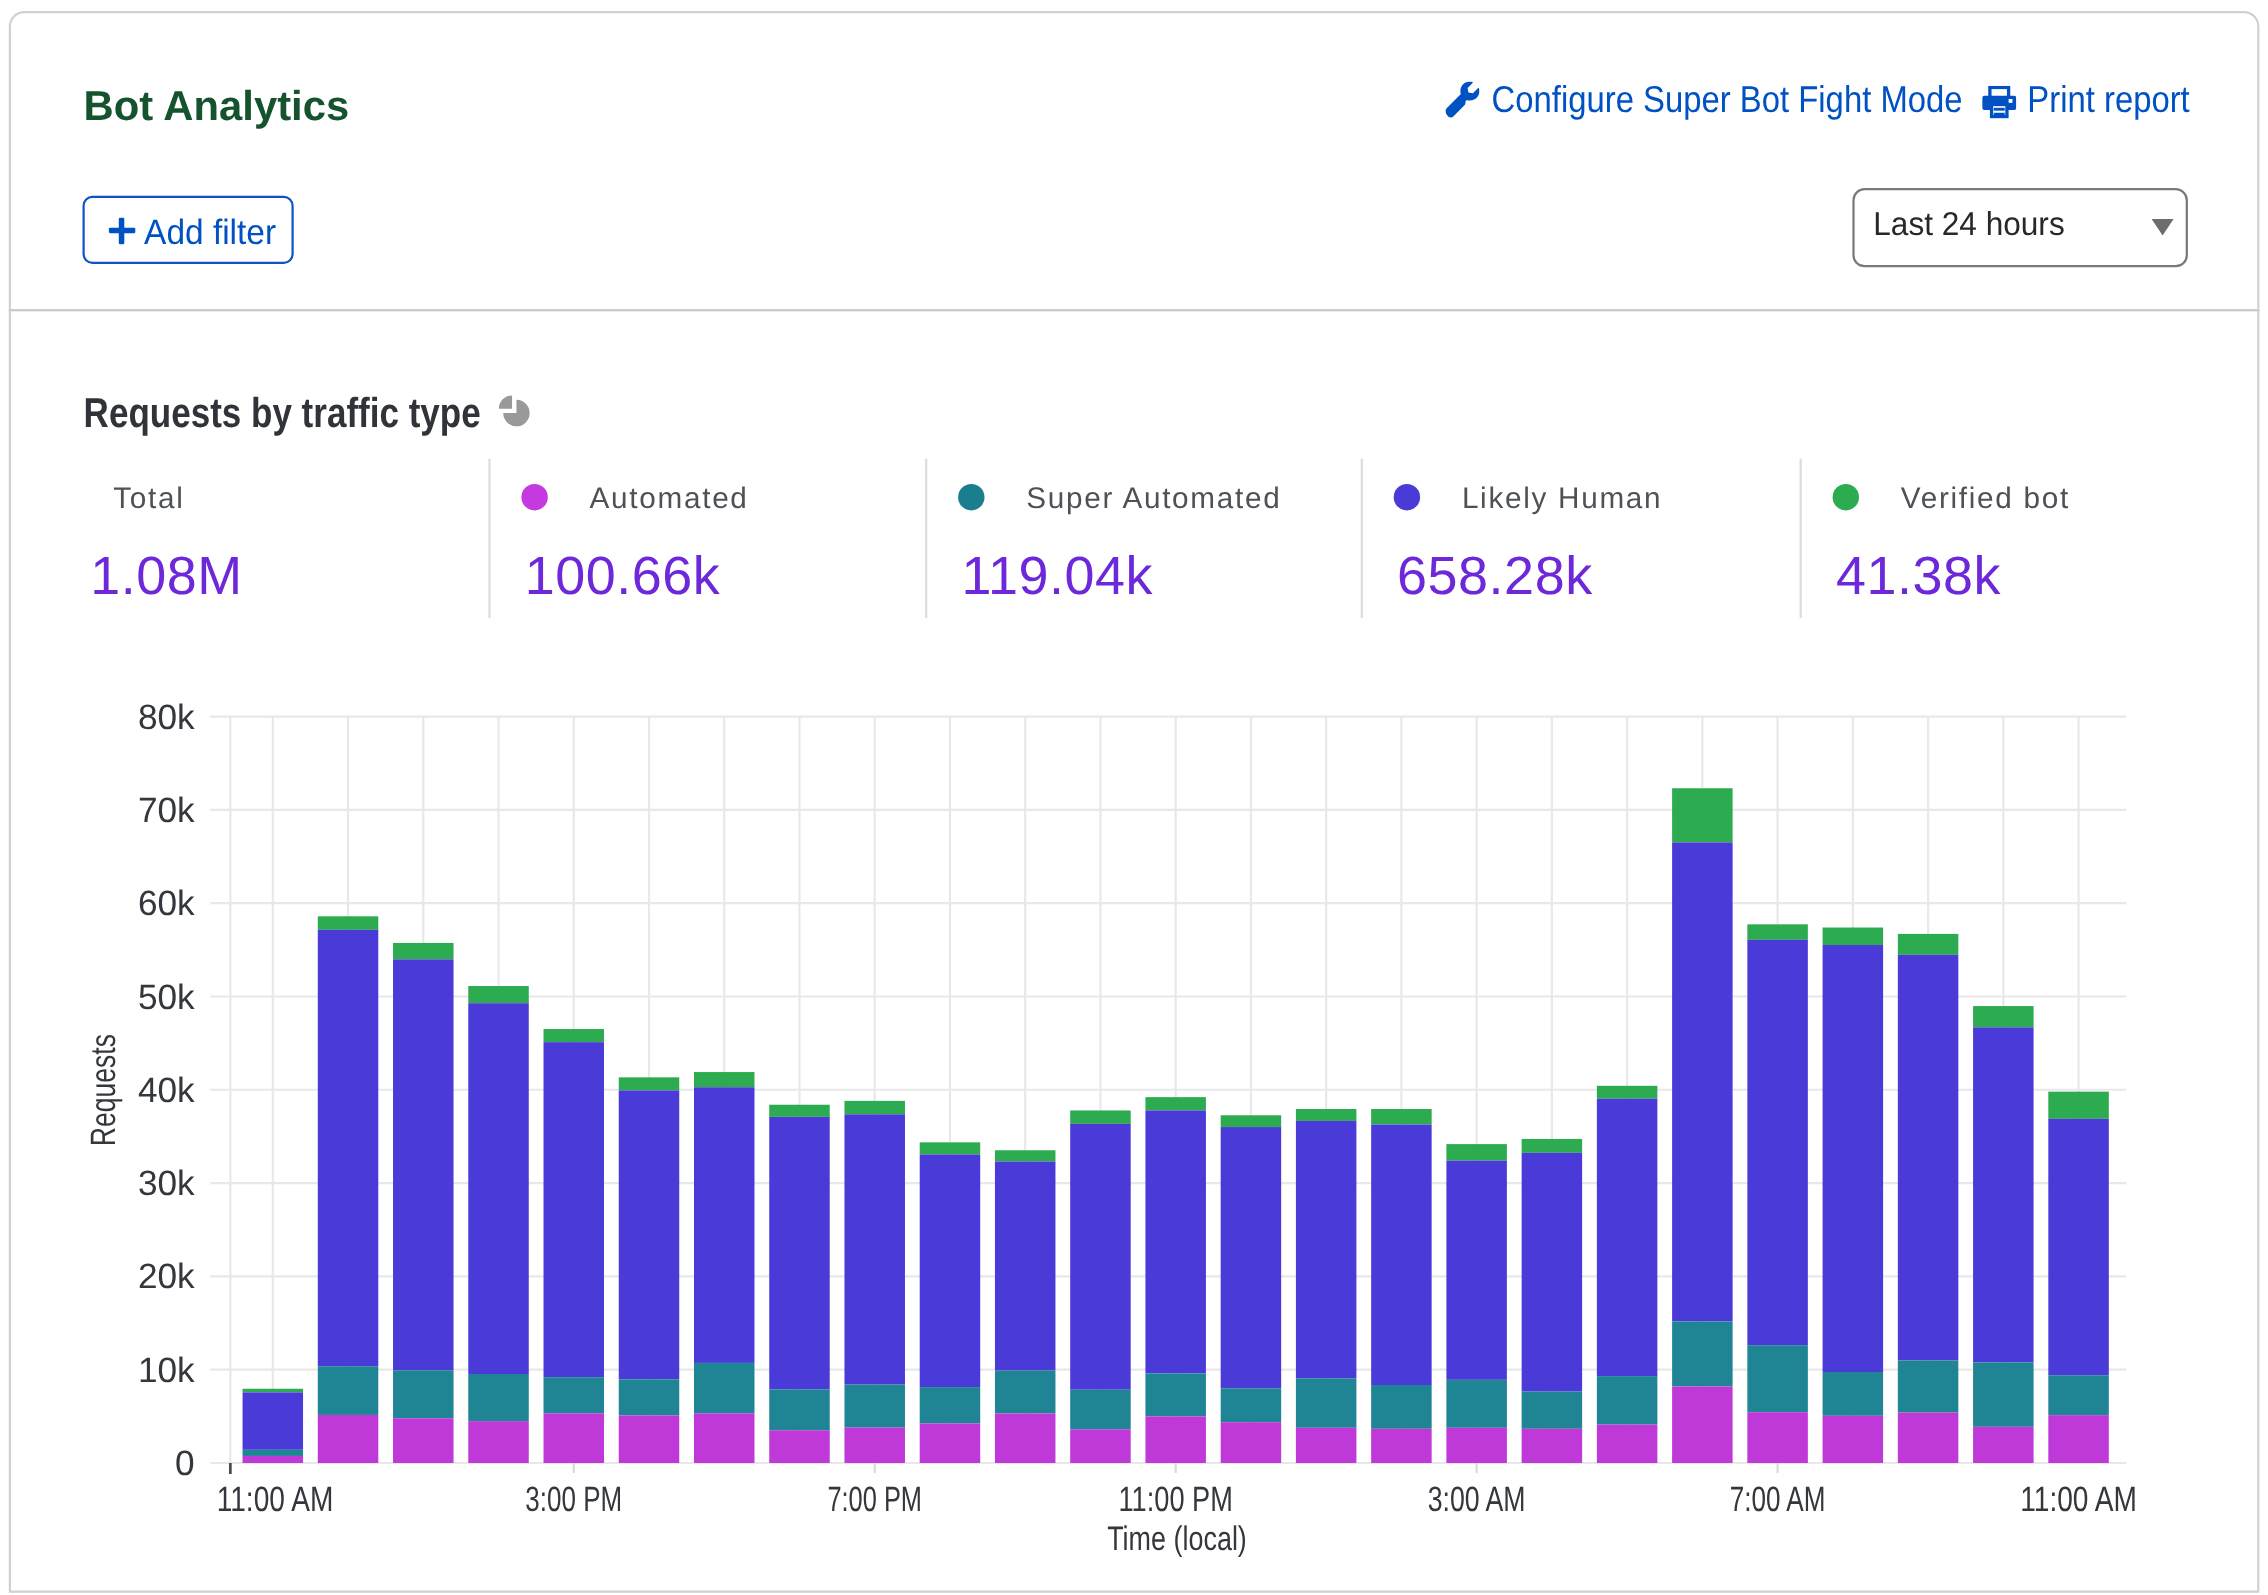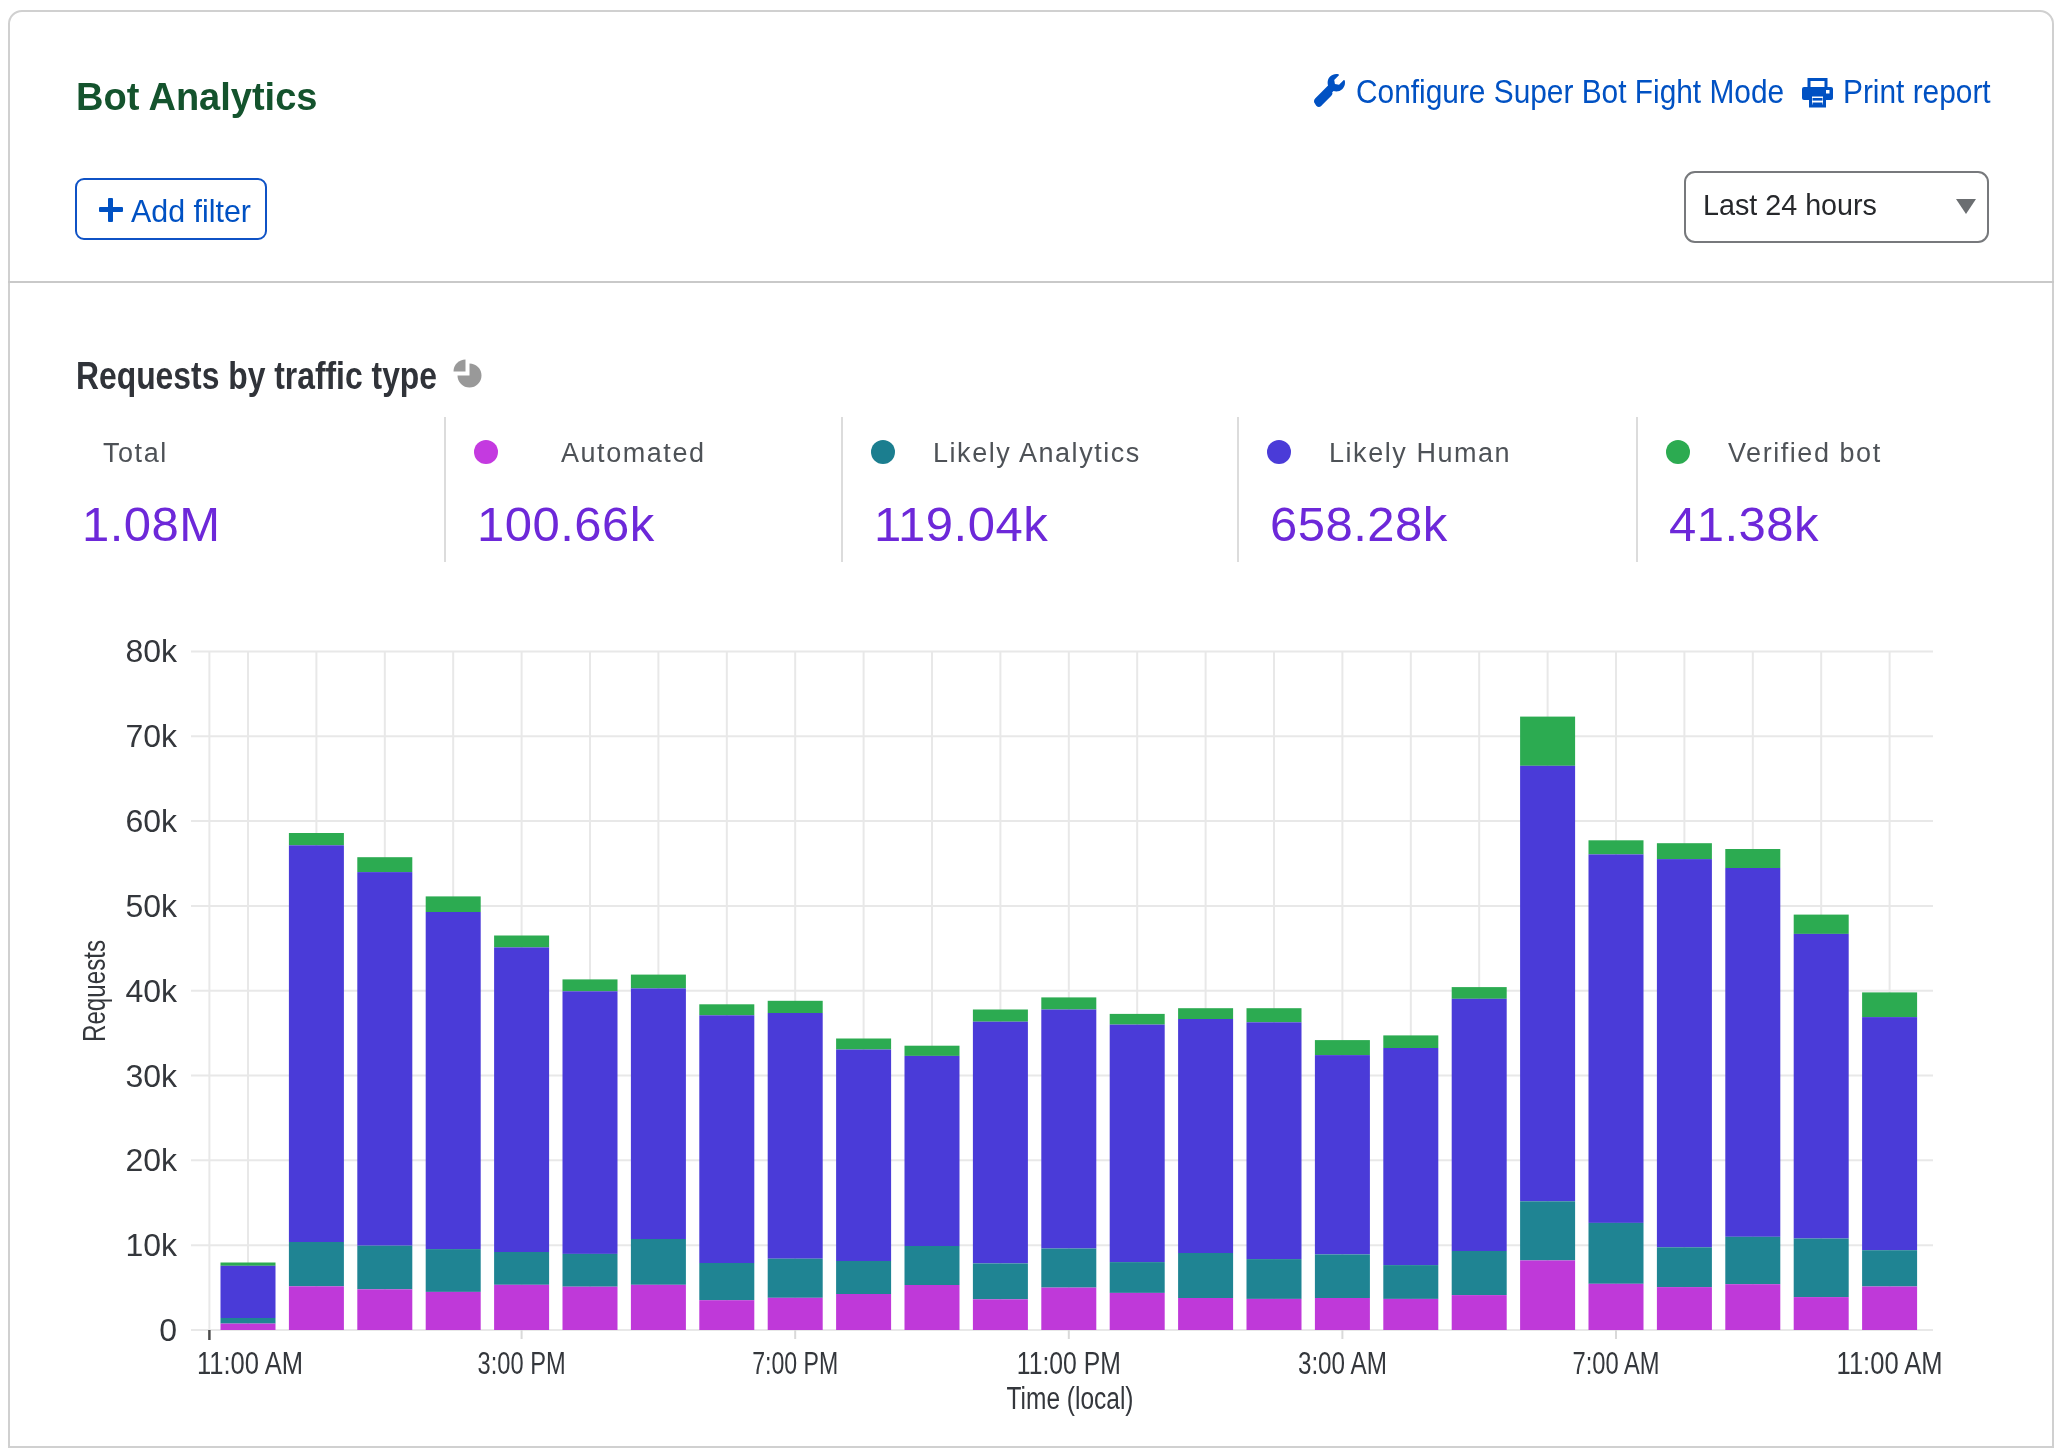--- a/index.html
+++ b/index.html
@@ -50,25 +50,25 @@
 <div class="tri"></div>
 <h2>Requests by traffic type</h2>
 <svg width="31" height="31" viewBox="0 0 31 31" style="position:absolute;left:452px;top:358px">
     <path fill="#999999" d="M17.5 17.5 L 17.5 5.5 A 12 12 0 1 1 5.5 17.5 Z"></path>
     <path fill="#999999" d="M13.5 13.5 L 1.5 13.5 A 12 12 0 0 1 13.5 1.5 Z"></path>
   </svg>
 <div class="slabel" style="left:83px">Total</div>
 <div class="snum" style="left:82px">1.08M</div>
 <div class="vdiv" style="left:444px"></div>
 <div class="dot" style="left:474px;background:#c43ae0"></div>
-<div class="slabel" style="left:541px">Automated</div>
+<div class="slabel" style="left:516px">Automated</div>
 <div class="snum" style="left:477px">100.66k</div>
 <div class="vdiv" style="left:841px"></div>
 <div class="dot" style="left:871px;background:#1b7e8f"></div>
-<div class="slabel" style="left:913px">Likely Analytics</div>
+<div class="slabel" style="left:913px">Super Automated</div>
 <div class="snum" style="left:874px">119.04k</div>
 <div class="vdiv" style="left:1237px"></div>
 <div class="dot" style="left:1267px;background:#4a3bd8"></div>
 <div class="slabel" style="left:1309px">Likely Human</div>
 <div class="snum" style="left:1270px">658.28k</div>
 <div class="vdiv" style="left:1636px"></div>
 <div class="dot" style="left:1666px;background:#2cab51"></div>
 <div class="slabel" style="left:1708px">Verified bot</div>
 <div class="snum" style="left:1669px">41.38k</div>
 <svg class="abs" style="left:0;top:0" width="2062" height="1450" font-family="&quot;Liberation Sans&quot;, sans-serif">

